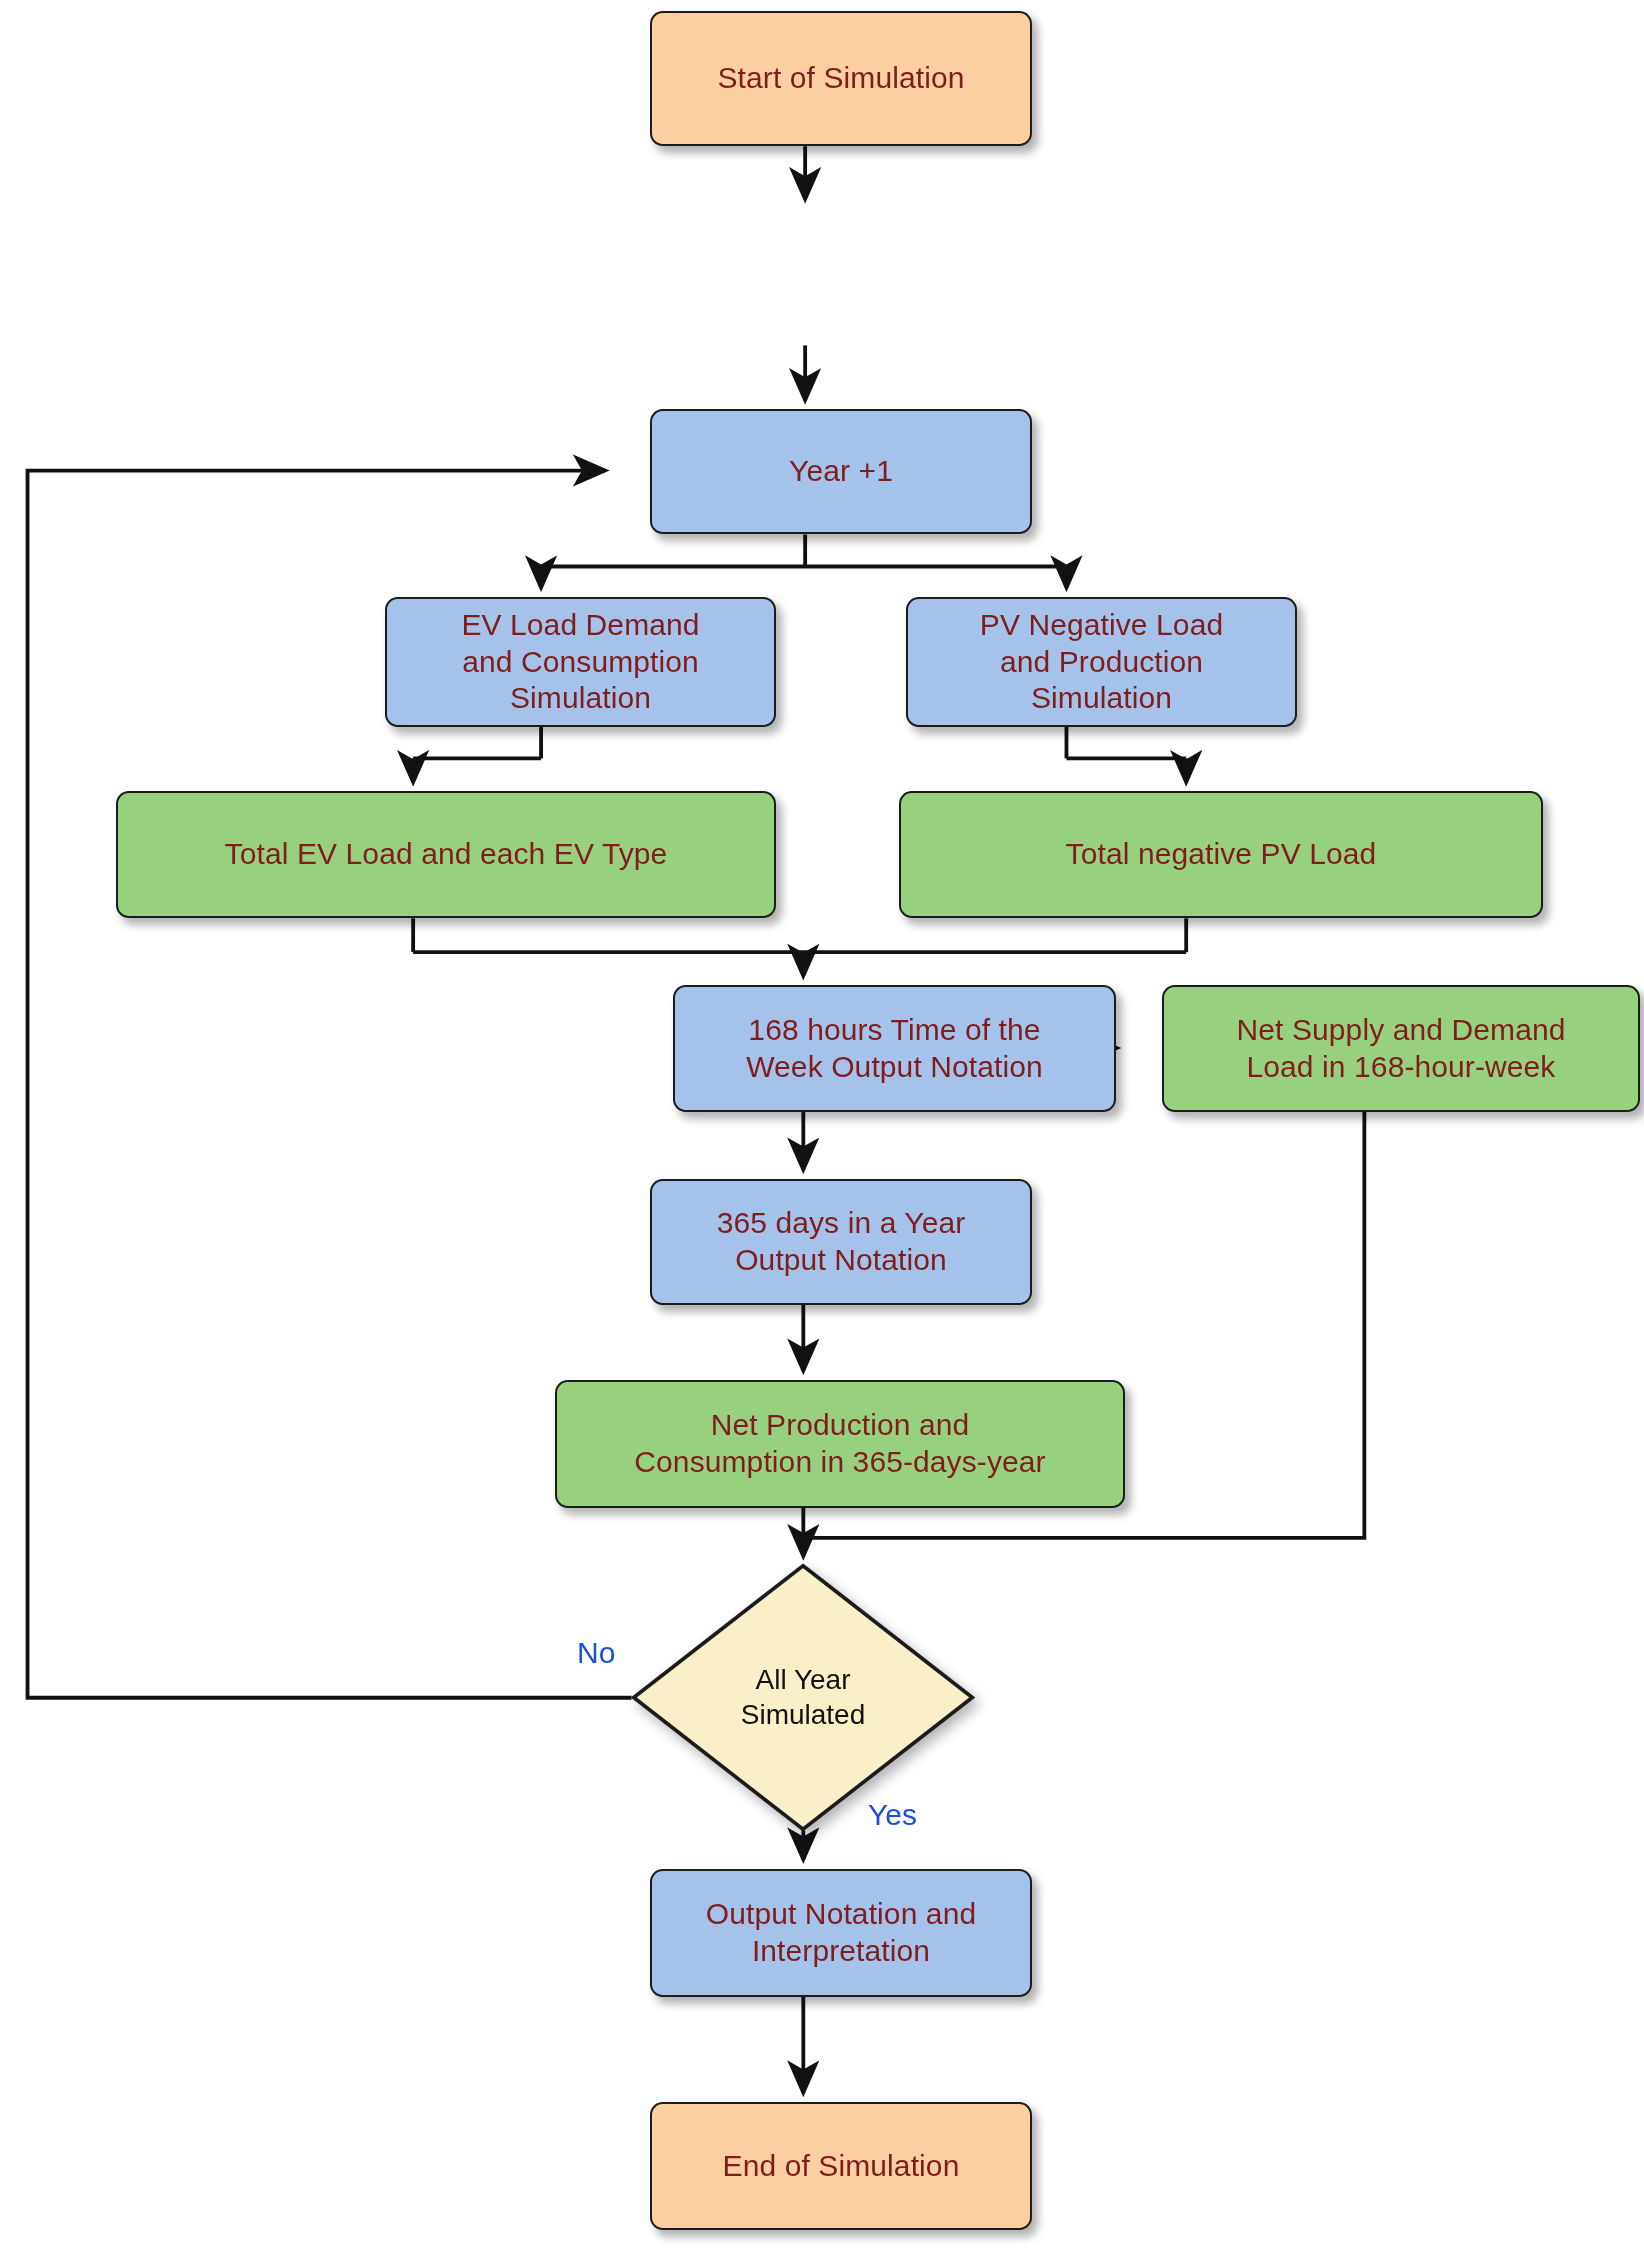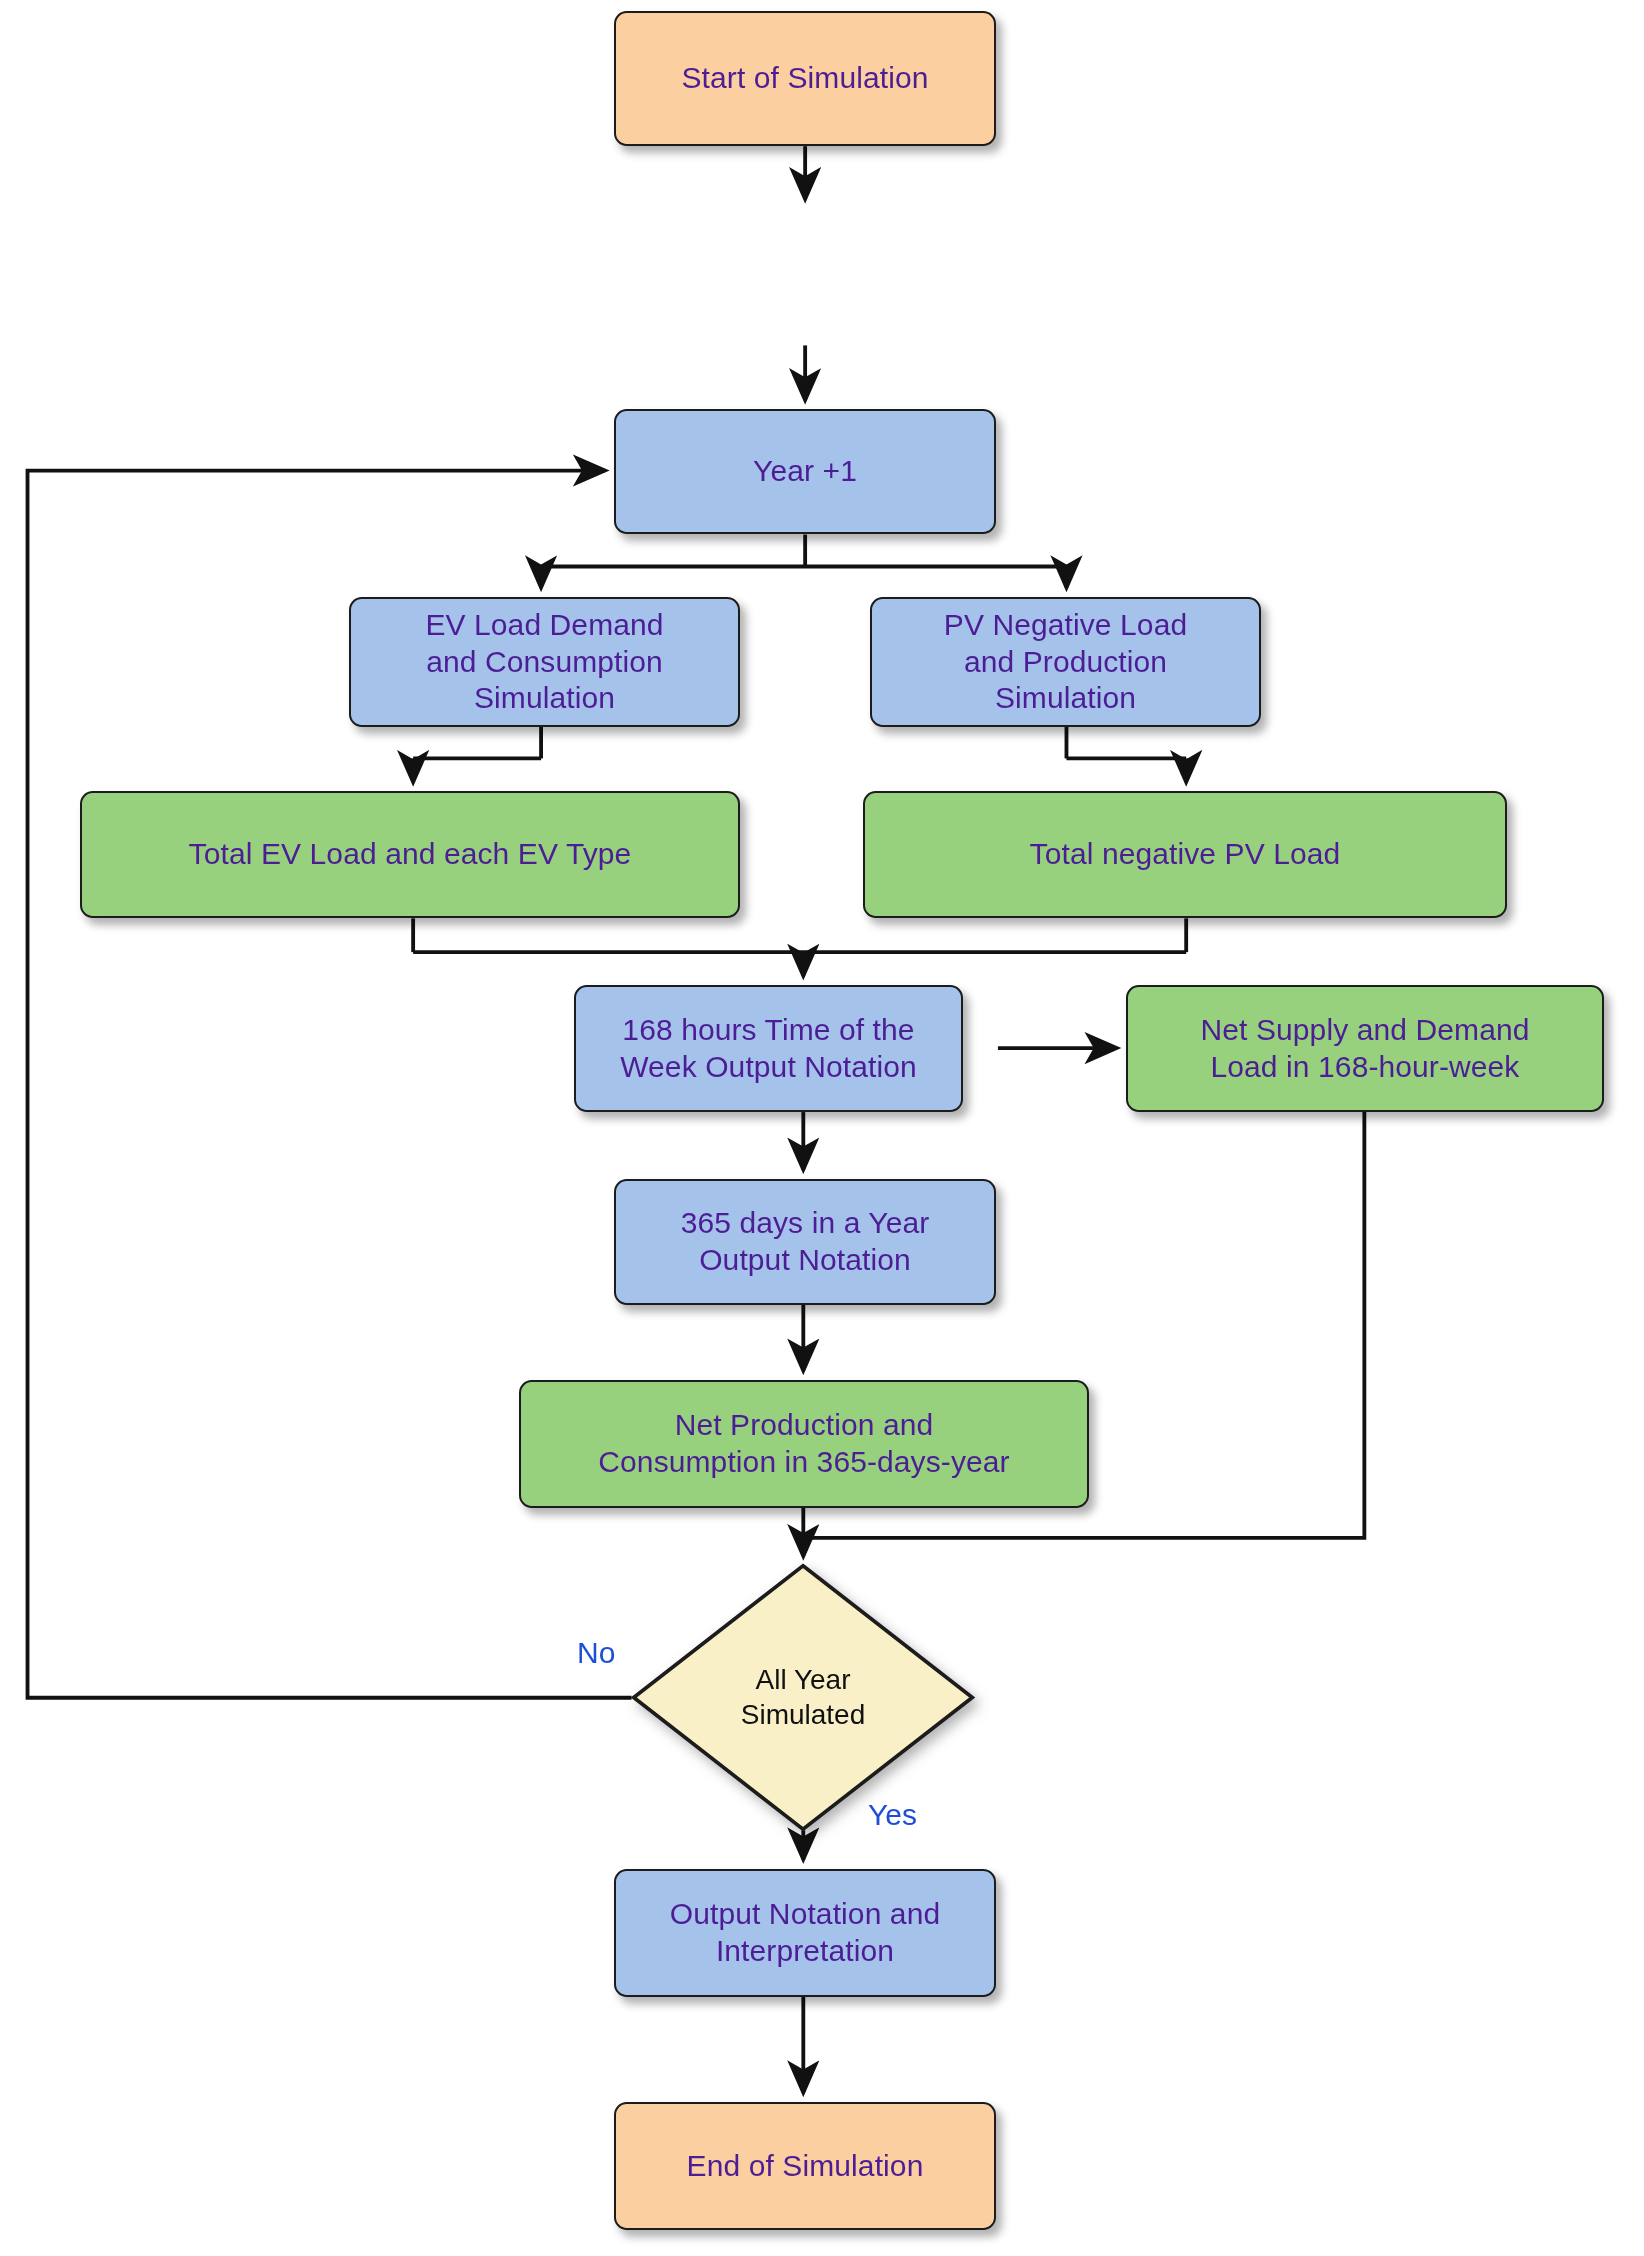--- a/index.html
+++ b/index.html
@@ -14,28 +14,29 @@
   #edges{position:absolute;left:0;top:0;width:1645px;height:2257px;}
   .node{
     position:absolute;
     box-sizing:border-box;
     display:flex;
     align-items:center;
     justify-content:center;
     text-align:center;
     border:2.7px solid #1c1c1c;
     border-radius:12.8px;
-    color:#4c1d95;
+    color:#7f1d1d;
     font-size:30px;
     line-height:1.22;
     letter-spacing:0.1px;
     padding:3.7px 9.1px;
     box-shadow:5.5px 6.4px 8.2px rgba(0,0,0,0.30);
     white-space:pre-line;
     z-index:3;
+    margin-left:36px;
   }
   .n-start  {background:#fbcfa0;}
   .n-data   {background:#98d17e;}
   .n-proc   {background:#a5c3ea;}
   .diamond-wrap{
     position:absolute;
     z-index:3;
   }
   .diamond-wrap svg{display:block;filter:drop-shadow(5.5px 6.4px 6.4px rgba(0,0,0,0.30));}
   .diamond-label{
@@ -123,21 +124,21 @@
 Simulation</div>
 
   <div class="node n-proc" style="left:870px;top:597px;width:391px;height:130px;">PV Negative Load
 and Production
 Simulation</div>
 
   <div class="node n-data" style="left:80px;top:791px;width:660px;height:127px;">Total EV Load and each EV Type</div>
 
   <div class="node n-data" style="left:863px;top:791px;width:644px;height:127px;">Total negative PV Load</div>
 
-  <div class="node n-proc" style="left:574px;top:985px;width:389px;height:127px;">168 hours Time of the
+  <div class="node n-proc" style="left:637px;top:985px;width:443px;height:127px;">168 hours Time of the
 Week Output Notation</div>
 
   <div class="node n-data" style="left:1126px;top:985px;width:478px;height:127px;">Net Supply and Demand
 Load in 168-hour-week</div>
 
   <div class="node n-proc" style="left:614px;top:1179px;width:382px;height:126px;">365 days in a Year
 Output Notation</div>
 
   <div class="node n-data" style="left:519px;top:1380px;width:570px;height:128px;">Net Production and
 Consumption in 365-days-year</div>

